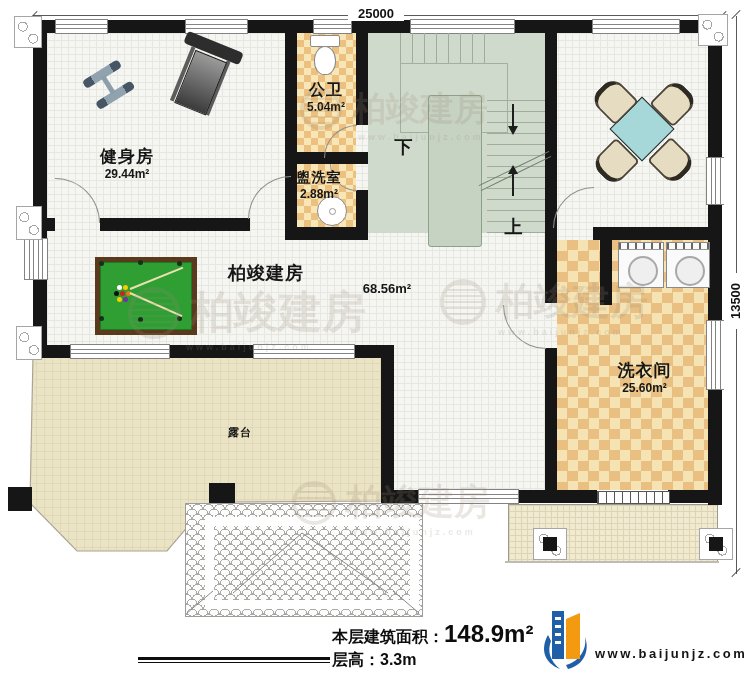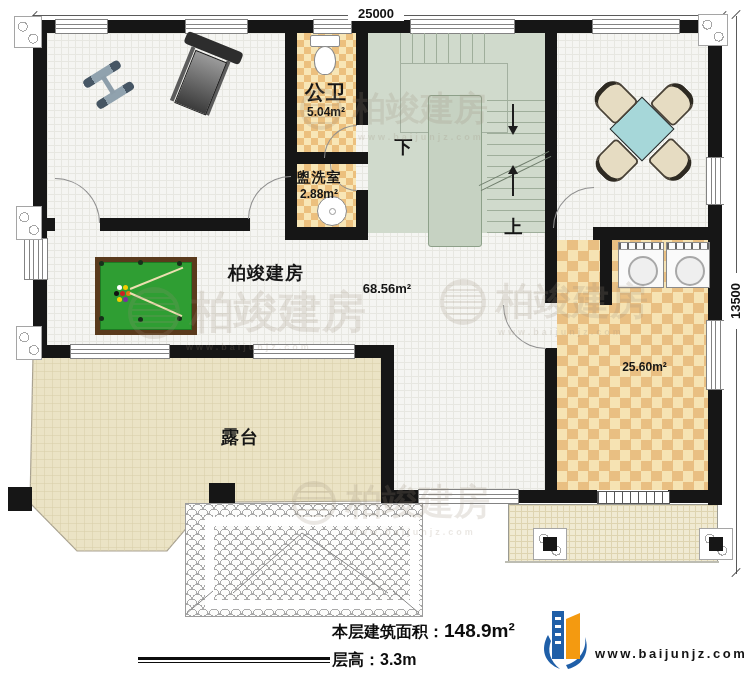--- a/index.html
+++ b/index.html
@@ -26,21 +26,21 @@
         background-size:11px 10px}
   .win-h{position:absolute;background:repeating-linear-gradient(180deg,#838383 0 1px,#ffffff 1px 4.6px);
          border-left:1px solid #838383;border-right:1px solid #838383}
   .win-v{position:absolute;background:repeating-linear-gradient(90deg,#838383 0 1px,#ffffff 1px 4.6px);
          border-top:1px solid #838383;border-bottom:1px solid #838383}
   .arc{position:absolute}
   .arc-tl{border-top:1.4px solid #8f8f8f;border-left:1.4px solid #8f8f8f;border-radius:100% 0 0 0}
   .arc-tr{border-top:1.4px solid #8f8f8f;border-right:1.4px solid #8f8f8f;border-radius:0 100% 0 0}
   .arc-bl{border-bottom:1.4px solid #8f8f8f;border-left:1.4px solid #8f8f8f;border-radius:0 0 0 100%}
   .rlabel{position:absolute;text-align:center;font-weight:bold;line-height:1.25;color:#161616}
-  .rname{display:block;font-size:20px;letter-spacing:1px}
+  .rname{display:block;font-size:16px;letter-spacing:1px}
   .rarea{display:block;font-size:12px}
   .dim{position:absolute;font-weight:bold;font-size:13px;color:#111;background:#fff;text-align:center}
   .dimline{position:absolute;background:#5a5a5a}
   .tick{position:absolute;width:12px;height:1px;background:#444;transform:rotate(-45deg)}
   .orn{position:absolute;background:#fff;border:1px solid #a5a5a5;
        background-image:radial-gradient(circle at 30% 32%,transparent 4px,#a5a5a5 4px 5px,transparent 5px),
                         radial-gradient(circle at 70% 72%,transparent 4px,#a5a5a5 4px 5px,transparent 5px)}
   .chair{position:absolute;width:30px;height:30px;background:#e6dcc2;border:2px solid #4a4338;
          border-top:5px solid #2e2a22;border-radius:14px 14px 5px 5px}
   .washer{position:absolute;background:#fafafa;border:1px solid #8a8a8a}
@@ -218,39 +218,44 @@
 
   <div class="washer" style="left:618px;top:242px;width:44px;height:44px">
     <div class="ctrl"></div>
     <div class="drum"></div>
   </div>
   <div class="washer" style="left:666px;top:242px;width:42px;height:44px">
     <div class="ctrl"></div>
     <div class="drum"></div>
   </div>
 
+  <div class="rlabel" style="left:72px;top:146px;width:110px">
+    <span class="rname" style="font-size:17px">健身房</span>
+    <span class="rarea">29.44m²</span>
+  </div>
   <div class="rlabel" style="left:288px;top:80px;width:76px">
     <span class="rname">公卫</span>
     <span class="rarea">5.04m²</span>
   </div>
   <div class="rlabel" style="left:283px;top:169px;width:72px">
     <span class="rname" style="font-size:14px">盥洗室</span>
     <span class="rarea">2.88m²</span>
   </div>
   <div class="rlabel" style="left:206px;top:262px;width:120px">
     <span class="rname" style="font-size:18px">柏竣建房</span>
   </div>
   <div class="rlabel" style="left:352px;top:281px;width:70px">
     <span class="rarea" style="font-size:13px">68.56m²</span>
   </div>
   <div class="rlabel" style="left:592px;top:360px;width:105px">
+    <span class="rname" style="font-size:17px">洗衣间</span>
     <span class="rarea">25.60m²</span>
   </div>
   <div class="rlabel" style="left:198px;top:426px;width:84px">
-    <span class="rname" style="font-size:18px">露台</span>
+    <span class="rname" style="font-size:11px">露台</span>
   </div>
 
   <div class="dimline" style="left:33px;top:15px;width:689px;height:1px"></div>
   <div class="tick" style="left:27px;top:15px"></div>
   <div class="tick" style="left:716px;top:15px"></div>
   <div class="dim" style="left:348px;top:6px;width:56px">25000</div>
   <div class="dimline" style="left:736px;top:16px;width:1px;height:558px"></div>
   <div class="tick" style="left:730px;top:14px"></div>
   <div class="tick" style="left:730px;top:572px"></div>
   <div class="dim" style="left:709px;top:292px;width:56px;height:18px;transform:rotate(-90deg)">13500</div>
@@ -277,21 +282,21 @@
   </div>
   <div class="wm" style="left:292px;top:478px;font-size:36px">
     <span class="wm-circ" style="width:36px;height:36px"></span>
     <span>柏竣建房</span>
     <span class="wm-sub">www.baijunjz.com</span>
   </div>
 
   <div class="abs" style="left:138px;top:657px;width:192px;height:3px;background:#0d0d0d"></div>
   <div class="abs" style="left:138px;top:662px;width:192px;height:1px;background:#0d0d0d"></div>
   <div class="info" style="left:332px;top:620px">
-    <span>本层建筑面积：</span><span style="font-size:19px">148.9m²</span>
+    <span>本层建筑面积：</span><span style="font-size:24px">148.9m²</span>
   </div>
   <div class="info" style="left:332px;top:650px">
     <span>层高：</span><span>3.3m</span>
   </div>
 
   <svg class="abs" style="left:538px;top:605px" width="52" height="66" viewBox="0 0 52 66">
     <path d="M10,30 C2,44 6,58 22,64 C12,56 9,46 13,36 Z" fill="#1f5fa8"></path>
     <path d="M30,64 C46,60 52,46 47,32 C49,44 42,56 28,60 Z" fill="#1f5fa8"></path>
     <polygon points="28,14 42,8 42,54 28,54" fill="#f49a10"></polygon>
     <rect x="14" y="6" width="12" height="48" fill="#1f5fa8"></rect>

